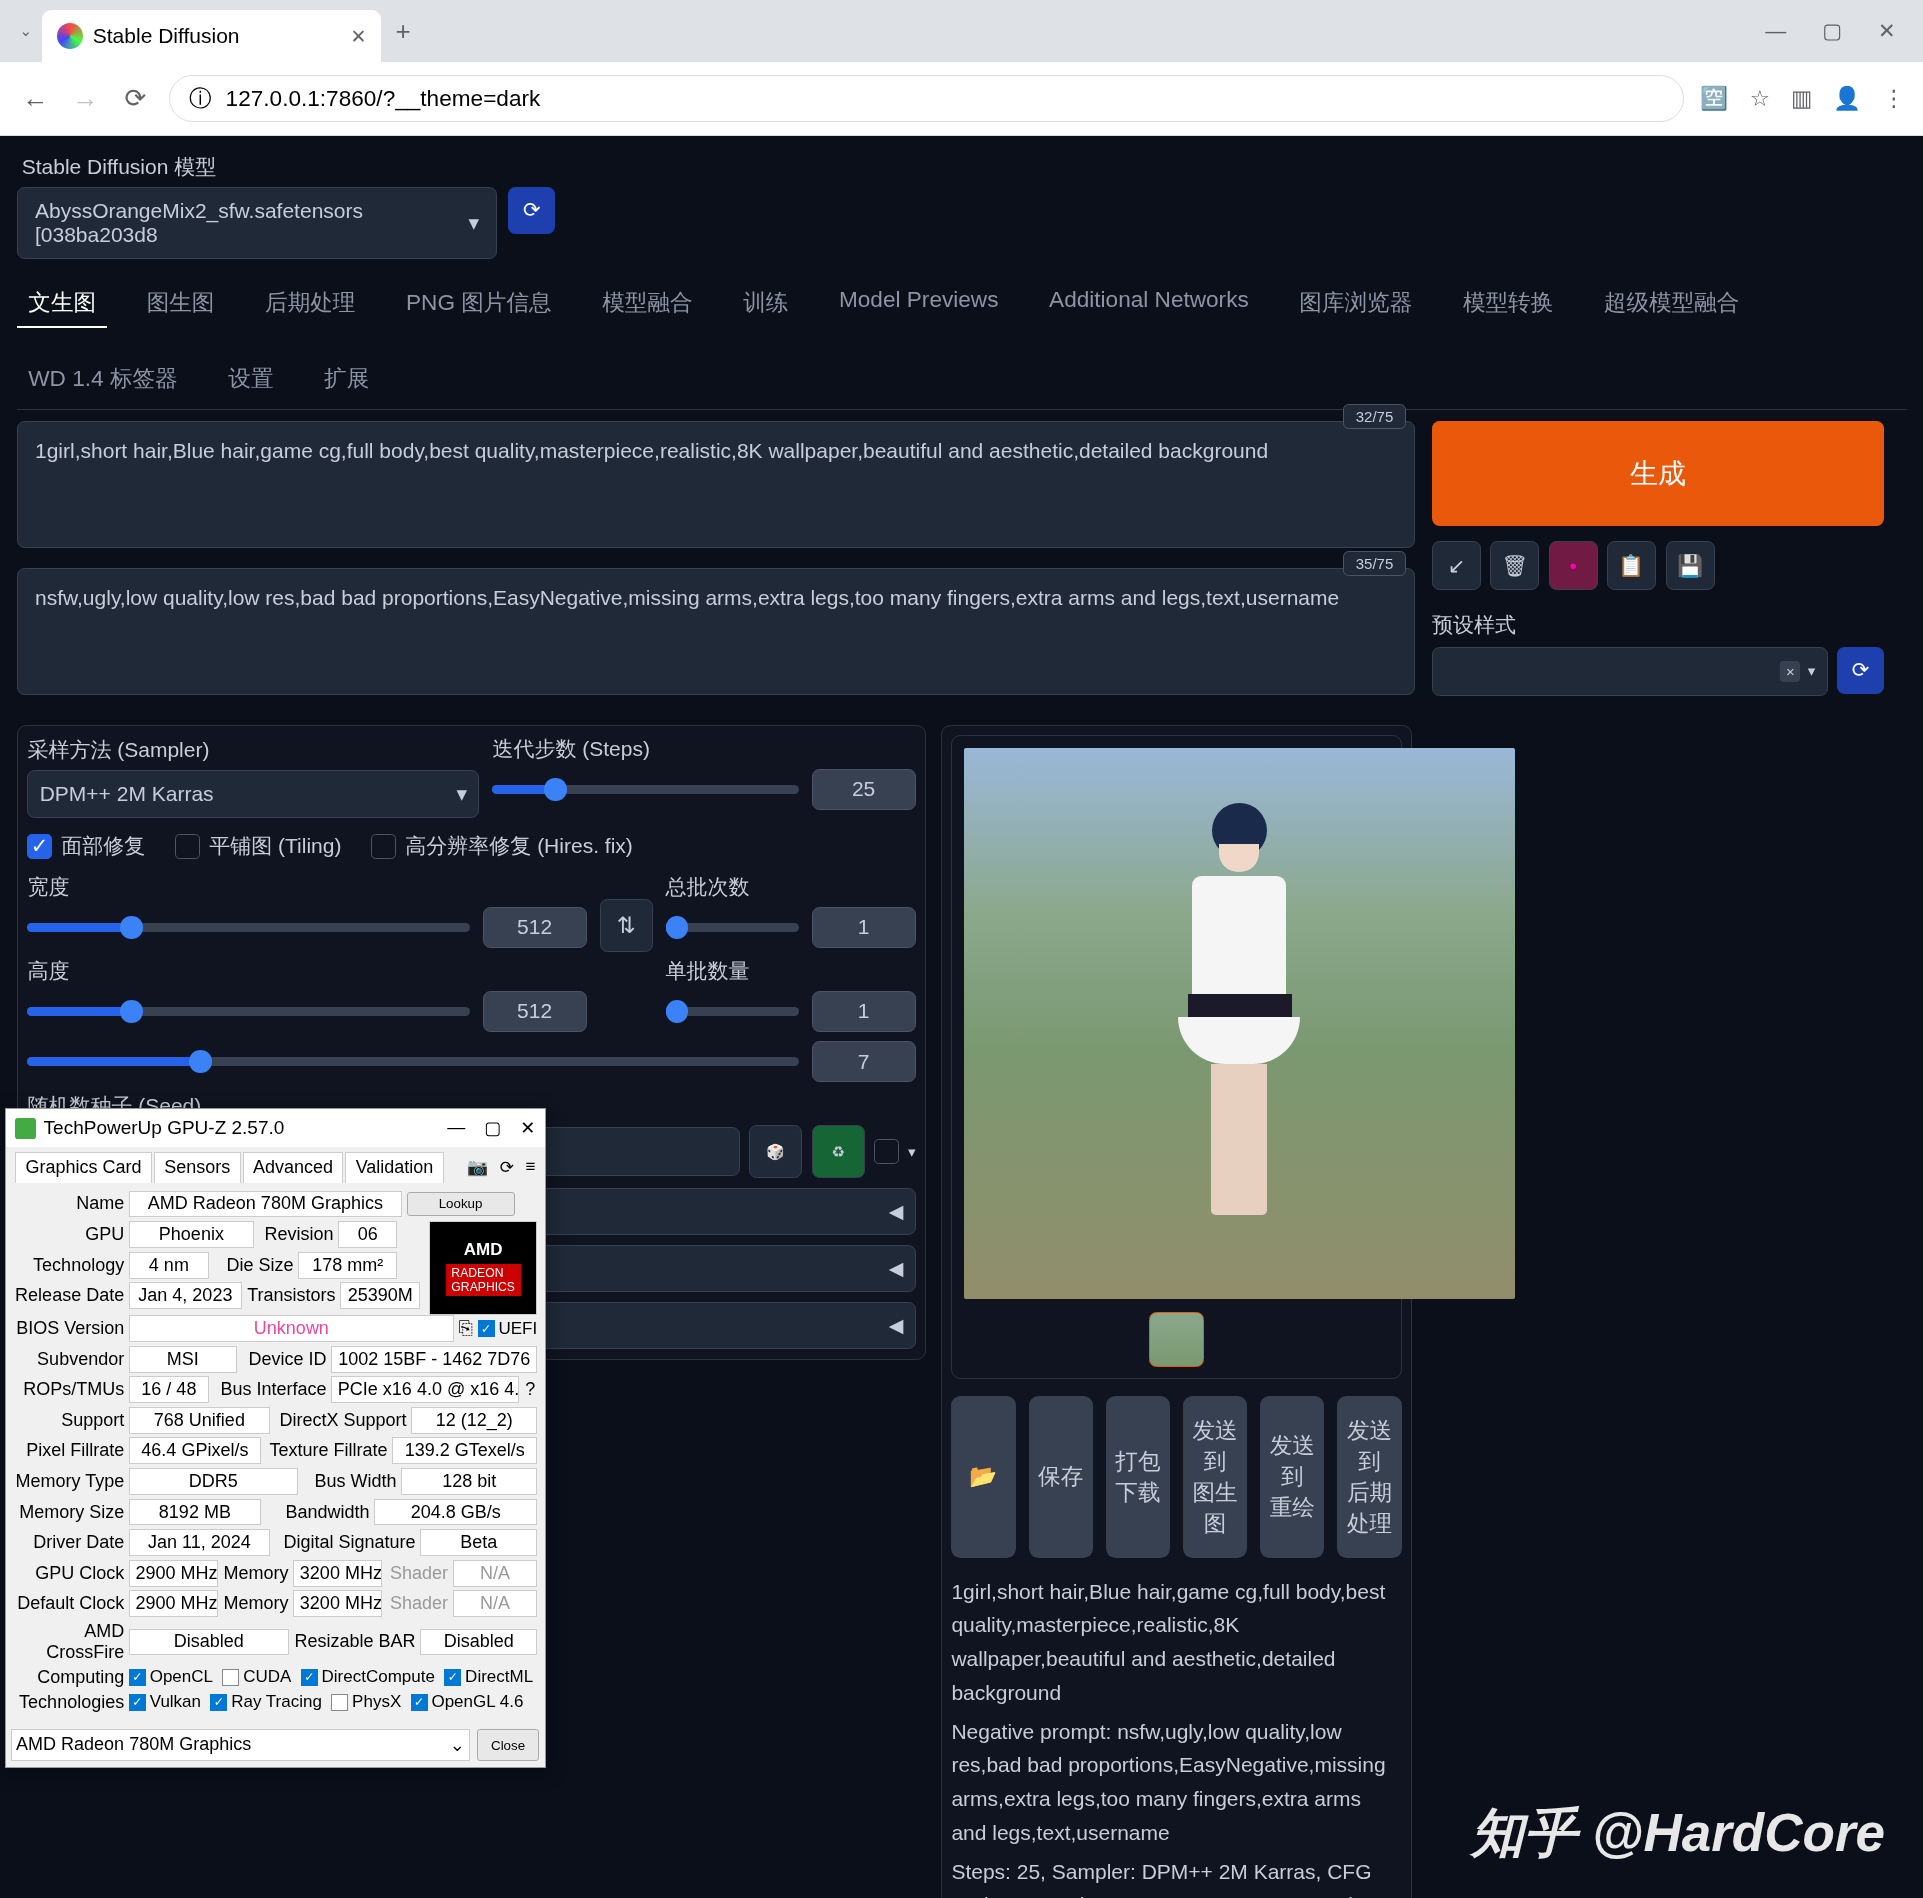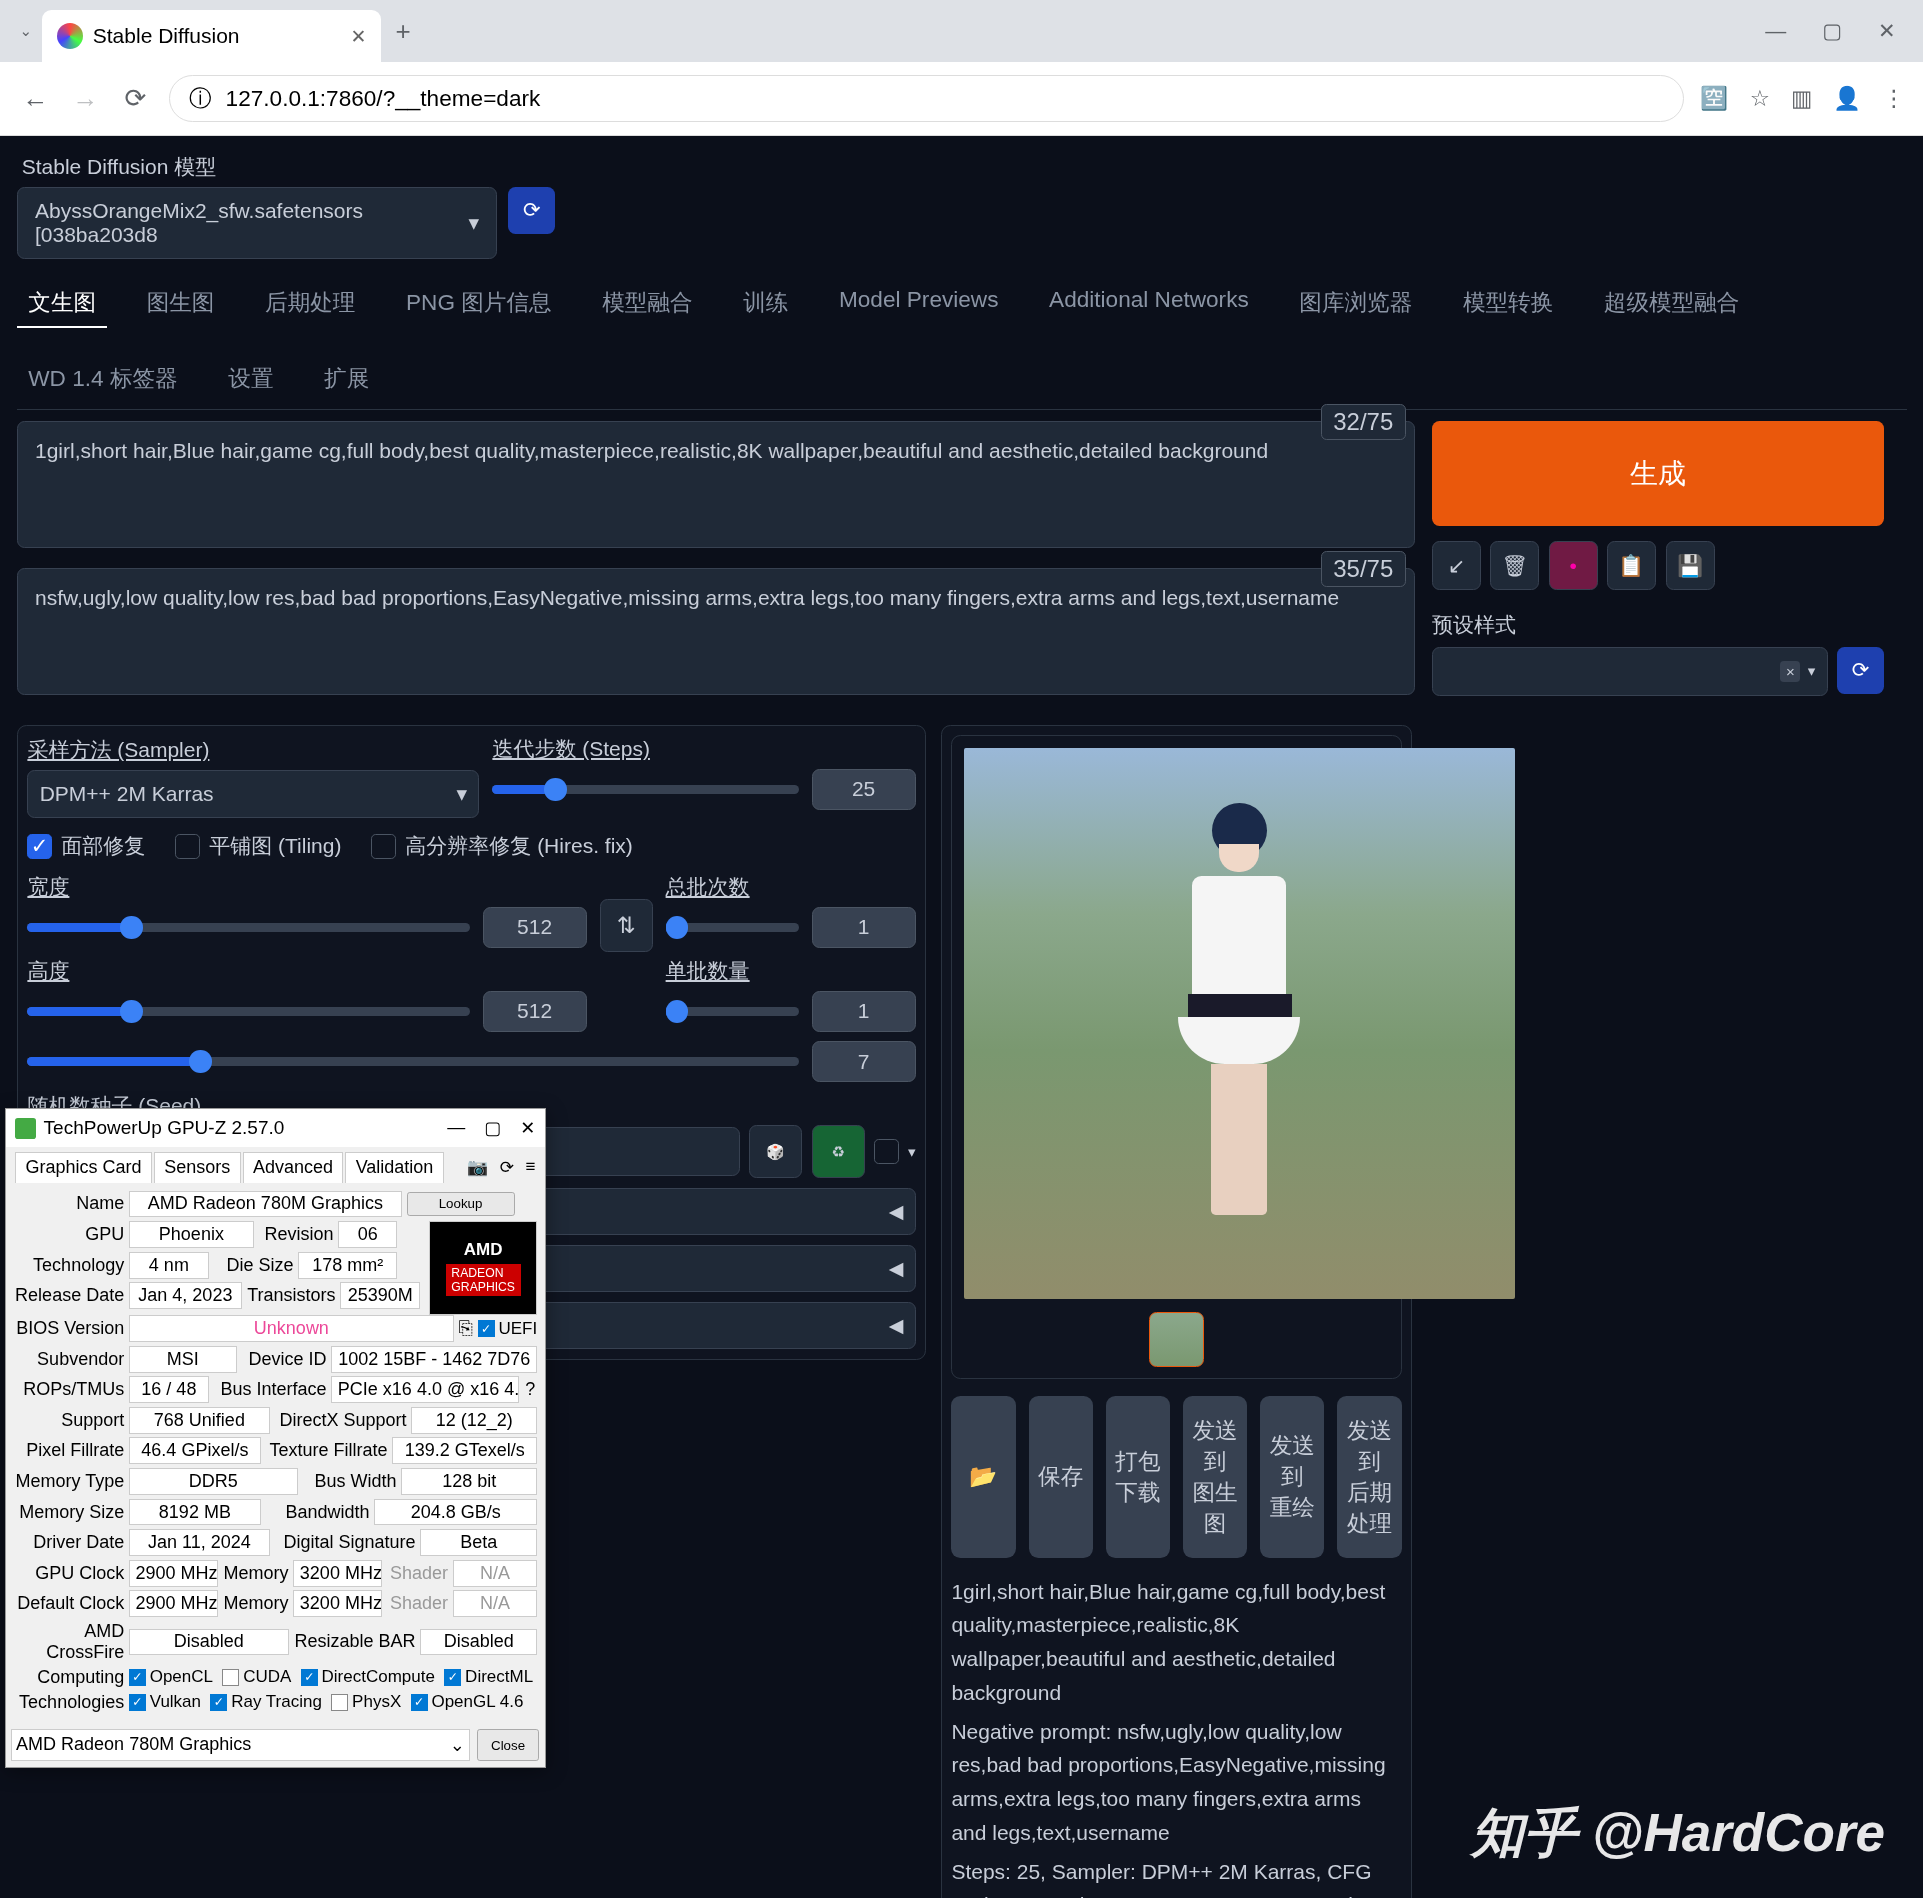--- a/index.html
+++ b/index.html
@@ -23,32 +23,32 @@
 .model-select { background:#1f2937; border:0.9px solid #374151; border-radius:7.5px; padding:11.3px 17px; font-size:21px; width:480px; display:flex; justify-content:space-between; align-items:center; color:#c8ced9; }
 .icon-btn { background:#1e40af; border-radius:7.5px; width:47px; height:47px; display:flex; align-items:center; justify-content:center; font-size:21px; color:#fff; cursor:pointer; }
 .tabs { display:flex; gap:28px; flex-wrap:wrap; padding:7.5px 0; border-bottom:0.9px solid #2a3340; margin-bottom:11.3px; }
 .tab { font-size:22.6px; color:#8b95a5; padding:7.5px 11.3px; cursor:pointer; }
 .tab.active { color:#fff; border-bottom:2.8px solid #fff; }
 .main-row { display:flex; gap:17px; }
 .left-col { width:1398px; }
 .right-col { width:452px; }
 .prompt-wrap { position:relative; margin-bottom:17px; }
 .prompt-ta { width:100%; height:127px; background:#1f2937; border:0.9px solid #374151; border-radius:7.5px; padding:17px; font-size:21px; color:#c8ced9; resize:none; }
-.token-badge { position:absolute; top:-17px; right:9.4px; background:#1f2937; border:0.9px solid #4b5563; border-radius:5.6px; padding:2.8px 11.3px; font-size:24px; }
+.token-badge { position:absolute; top:-17px; right:9.4px; background:#1f2937; border:0.9px solid #4b5563; border-radius:5.6px; padding:2.8px 11.3px; font-size:15px; }
 .gen-btn { background:#ea580c; color:#fff; font-size:28px; border-radius:7.5px; height:105px; display:flex; align-items:center; justify-content:center; cursor:pointer; margin-bottom:15px; }
 .mini-btns { display:flex; gap:9.4px; margin-bottom:21px; }
 .mini-btn { width:49px; height:49px; background:#1f2937; border:0.9px solid #374151; border-radius:7.5px; display:flex; align-items:center; justify-content:center; cursor:pointer; font-size:21px; }
 .preset-label { font-size:21px; margin-bottom:7.5px; }
 .preset-row { display:flex; gap:9.4px; }
 .preset-sel { flex:1; background:#1f2937; border:0.9px solid #374151; border-radius:7.5px; height:49px; display:flex; align-items:center; justify-content:flex-end; padding:0 11.3px; gap:7.5px; }
 .params-row { display:flex; gap:15px; margin-top:9.4px; }
 .params-left { width:909px; }
 .params-right { width:471px; background:#0f1420; border:0.9px solid #2a3340; border-radius:9.4px; padding:9.4px; }
 .params-left > .card { background:#0f1420; border:0.9px solid #2a3340; border-radius:9.4px; padding:9.4px; }
-.param-label { font-size:21px; margin-bottom:5.6px;text-decoration:underline; }
+.param-label { font-size:21px; margin-bottom:5.6px; }
 .param-row { display:flex; align-items:center; gap:13px; margin-bottom:9.4px; }
 .select { background:#1f2937; border:0.9px solid #374151; border-radius:7.5px; padding:11.3px; font-size:21px; flex:1; display:flex; justify-content:space-between; }
 .slider-row { display:flex; align-items:center; gap:13px; margin-bottom:9.4px; }
 .slider { flex:1; height:9.4px; background:#374151; border-radius:4.7px; position:relative; }
 .slider-fill { position:absolute; left:0; top:0; height:100%; background:#2563eb; border-radius:4.7px; }
 .slider-thumb { position:absolute; top:-6.6px; width:22.6px; height:22.6px; background:#3b82f6; border-radius:50%; }
 .num-box { width:104px; background:#374151; border:0.9px solid #4b5563; border-radius:7.5px; padding:7.5px; text-align:center; font-size:21px; }
 .checks { display:flex; gap:30px; margin:13px 0; }
 .chk { display:flex; align-items:center; gap:9.4px; font-size:21px; }
 .chk-box { width:24.5px; height:24.5px; border:1.9px solid #4b5563; border-radius:4.7px; display:flex; align-items:center; justify-content:center; }

